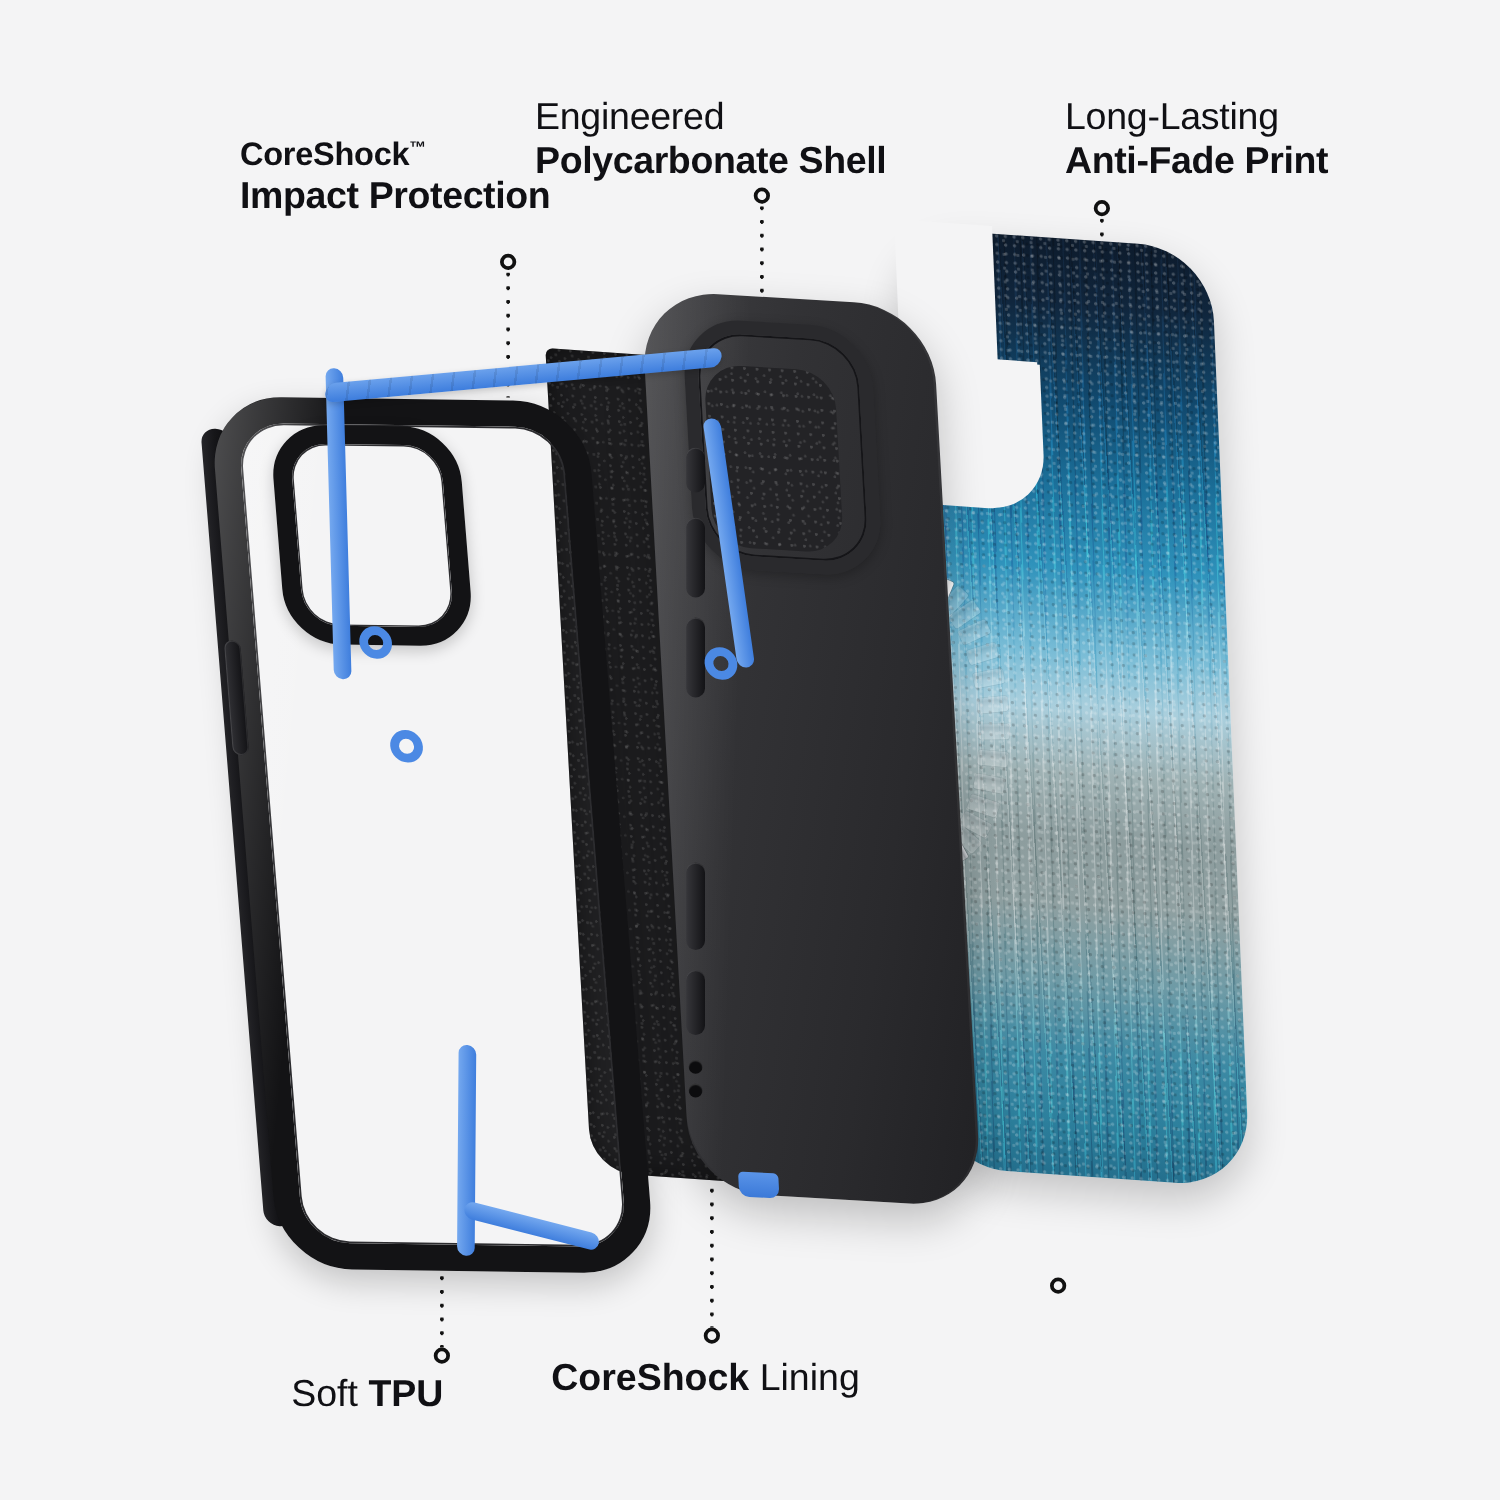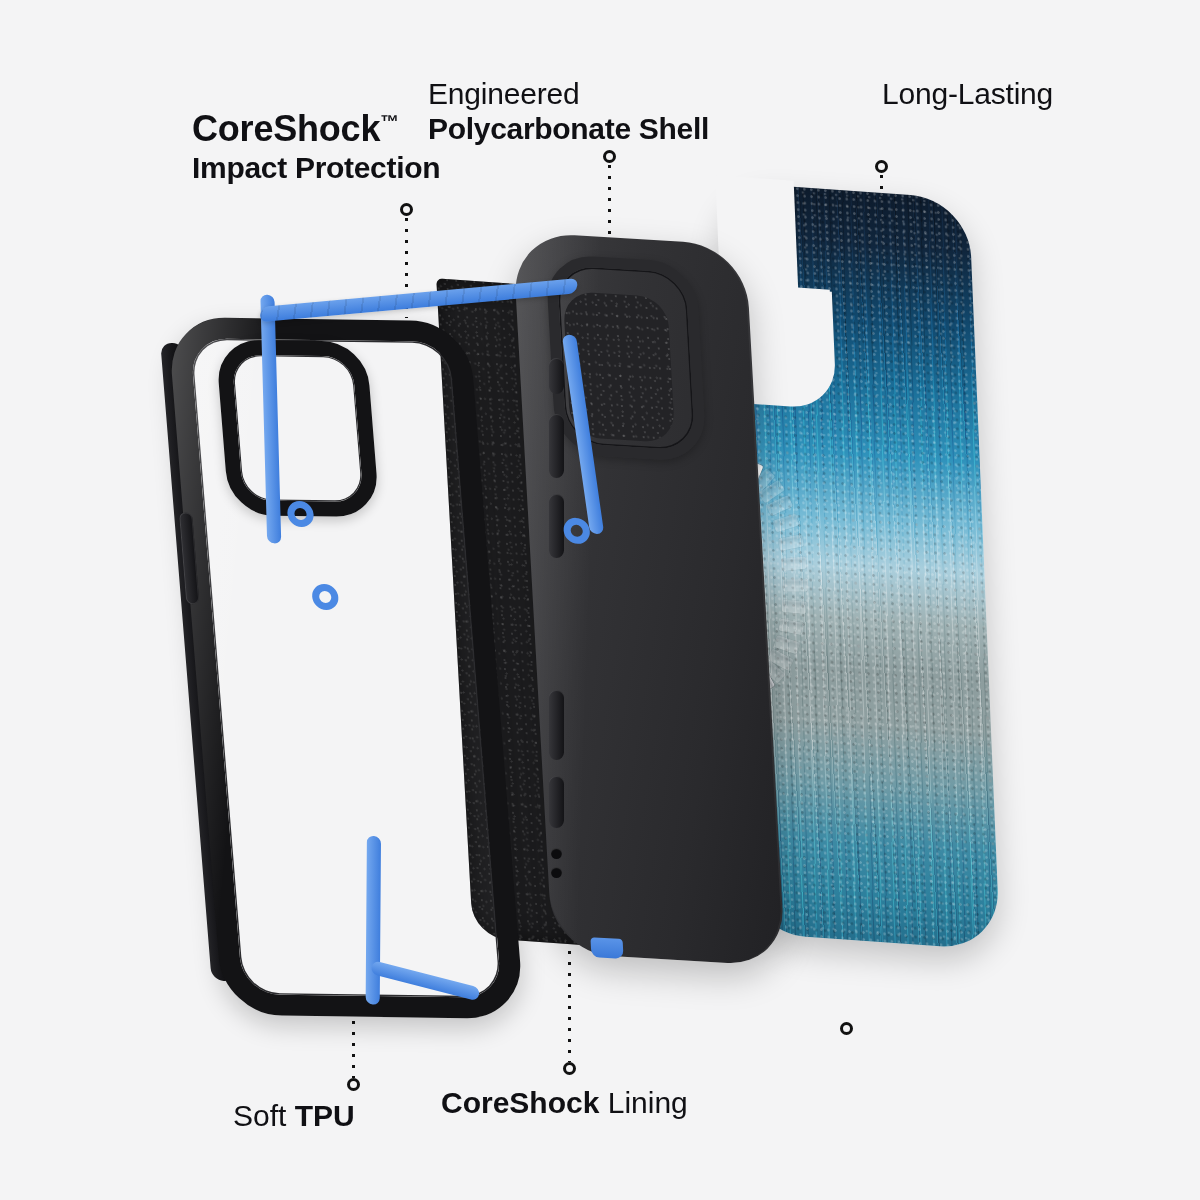--- a/index.html
+++ b/index.html
@@ -16,24 +16,24 @@
 
   
   .callout{position:absolute;line-height:1.18;white-space:nowrap;}
   .callout .l1{display:block;font-size:30px;font-weight:400;letter-spacing:-0.2px;}
   .callout .l2{display:block;font-size:30px;font-weight:700;letter-spacing:-0.3px;}
   .callout.single{font-size:30px;font-weight:400;}
   .callout.single b{font-weight:700;}
   .tm{font-size:0.52em;vertical-align:super;font-weight:700;letter-spacing:0;}
 
   .c-coreshock{left:192px;top:108px;text-align:left;}
-  .c-coreshock .l1{font-weight:700;font-size:36px;}
+  .c-coreshock .l1{font-weight:700;font-size:26px;}
   .c-coreshock .l2{font-weight:700;font-size:30px;}
   .c-poly{left:428px;top:76px;text-align:left;}
-  .c-fade{left:882px;top:76px;text-align:left;}
+  .c-fade{left:852px;top:76px;text-align:left;}
   .c-tpu{left:233px;top:1098px;}
   .c-micro{left:441px;top:1085px;}
   .c-n52{left:806px;top:1050px;text-align:center;}
   .c-n52 .l1{font-size:30px;font-weight:400;}
   .c-n52 .l2{font-size:30px;font-weight:700;}
 
   
   .lead{position:absolute;}
   .dotline{
     position:absolute;width:3px;
@@ -285,20 +285,21 @@
     <span class="l2">Impact Protection</span>
   </div>
 
   <div class="callout c-poly">
     <span class="l1">Engineered</span>
     <span class="l2">Polycarbonate Shell</span>
   </div>
 
   <div class="callout c-fade">
     <span class="l1">Long-Lasting</span>
+    <span class="l2">Anti-Fade Print</span>
   </div>
 
   <div class="callout single c-tpu"><span>Soft </span><b>TPU</b></div>
 
   <div class="callout single c-micro"><b>CoreShock</b><span> Lining</span></div>
 
   <div class="callout c-n52">
   </div>
 
   <div class="lead">

